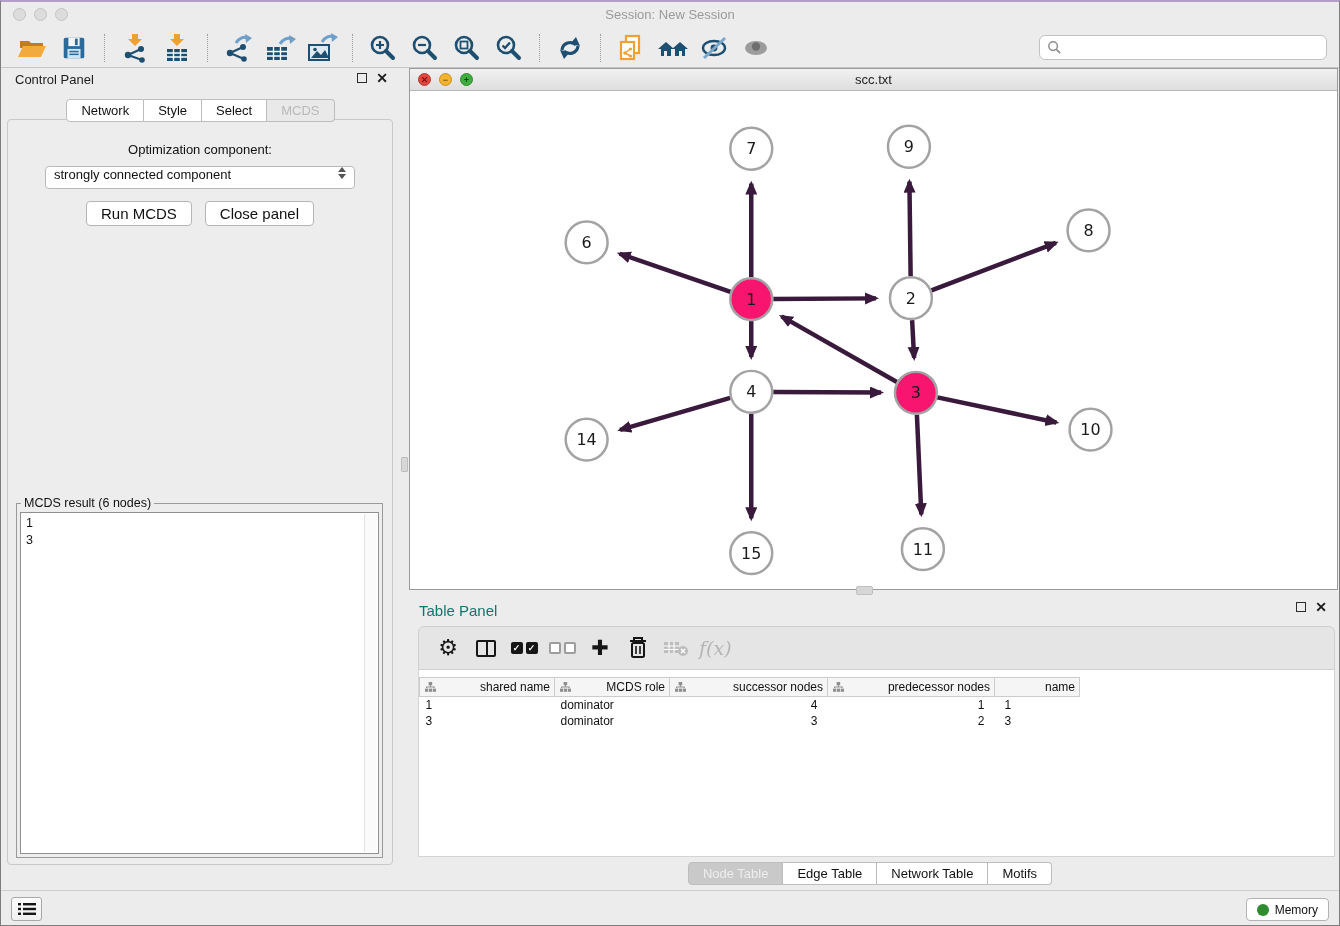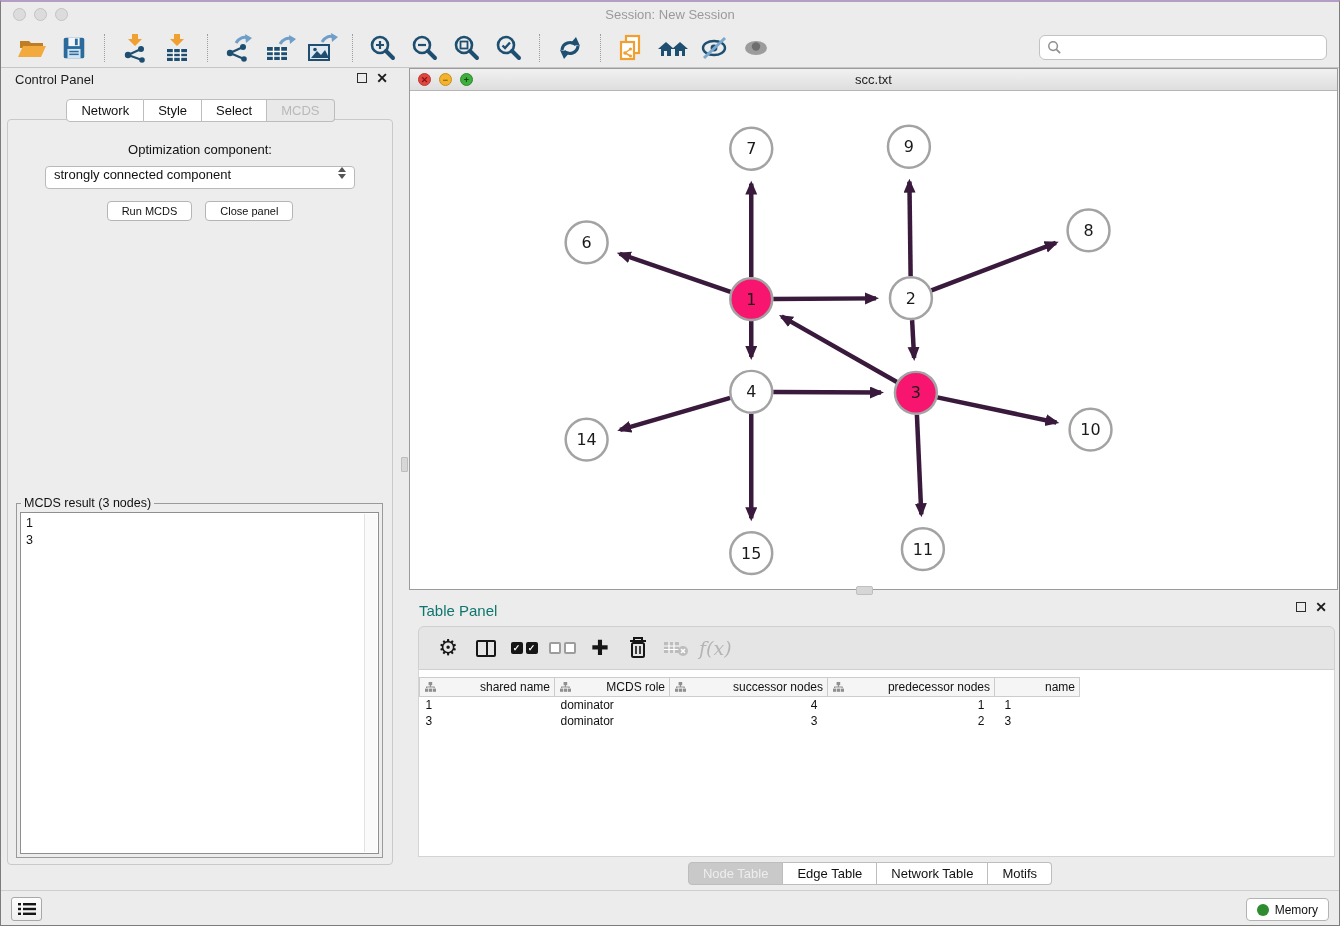--- a/index.html
+++ b/index.html
@@ -39,21 +39,21 @@
   .cp-body { position:absolute; top:51px; left:6px; right:7px; bottom:13px; background:#ededed;
              border:1px solid #c9c9c9; border-radius:4px; }
   .opt-label { margin-top:22px; text-align:center; font-size:13px; color:#111; }
   .selectbox { margin:9px auto 0; width:310px; height:23px; background:#fff; border:1px solid #b9b9b9;
                border-radius:4px; display:flex; align-items:flex-start; padding:0 8px; font-size:13px; color:#111; }
   .selectbox .stepper { margin-left:auto; display:flex; flex-direction:column; gap:2px; }
   .stepper i { width:0; height:0; border-left:4px solid transparent; border-right:4px solid transparent; }
   .stepper .up { border-bottom:5px solid #555; }
   .stepper .dn { border-top:5px solid #555; }
   .btn-row { margin-top:12px; display:flex; justify-content:center; gap:13px; }
-  .pbtn { font-size:11px; color:#111; background:#fff; border:1px solid #b5b5b5; border-radius:4px;
+  .pbtn { font-size:15px; color:#111; background:#fff; border:1px solid #b5b5b5; border-radius:4px;
           padding:3px 14px; font-family:"Liberation Sans", sans-serif; }
   .result-box { position:absolute; left:8px; right:9px; top:376px; bottom:6px; border:1px solid #9a9a9a;
                 padding:0; }
   .result-box legend { font-size:12.5px; color:#111; margin-left:4px; padding:0 3px; }
   .result-area { position:absolute; left:3px; right:3px; top:2px; bottom:3px; background:#fff;
                  border:1px solid #8f8f8f; font-size:12.5px; color:#111; padding:2px 5px; line-height:17px; }
   .result-scroll { position:absolute; right:1px; top:1px; bottom:1px; width:13px; background:#fafafa; border-left:1px solid #e2e2e2; }
 
   
   .v-splitter { position:absolute; left:399px; width:9px; top:0; bottom:297px; background:#ececec; }
@@ -292,21 +292,21 @@
           <span class="stepper">
               <i class="up"></i>
               <i class="dn"></i>
             </span>
         </div>
         <div class="btn-row">
           <button class="pbtn">Run MCDS</button>
           <button class="pbtn">Close panel</button>
         </div>
         <fieldset class="result-box">
-          <legend>MCDS result (3 nodes)</legend>
+          <legend>MCDS result (6 nodes)</legend>
           <div class="result-area">
             <div>1</div>
             <div>3</div>
             <div class="result-scroll"></div>
           </div>
         </fieldset>
       </div>
     </div>
 
     <div class="v-splitter">

